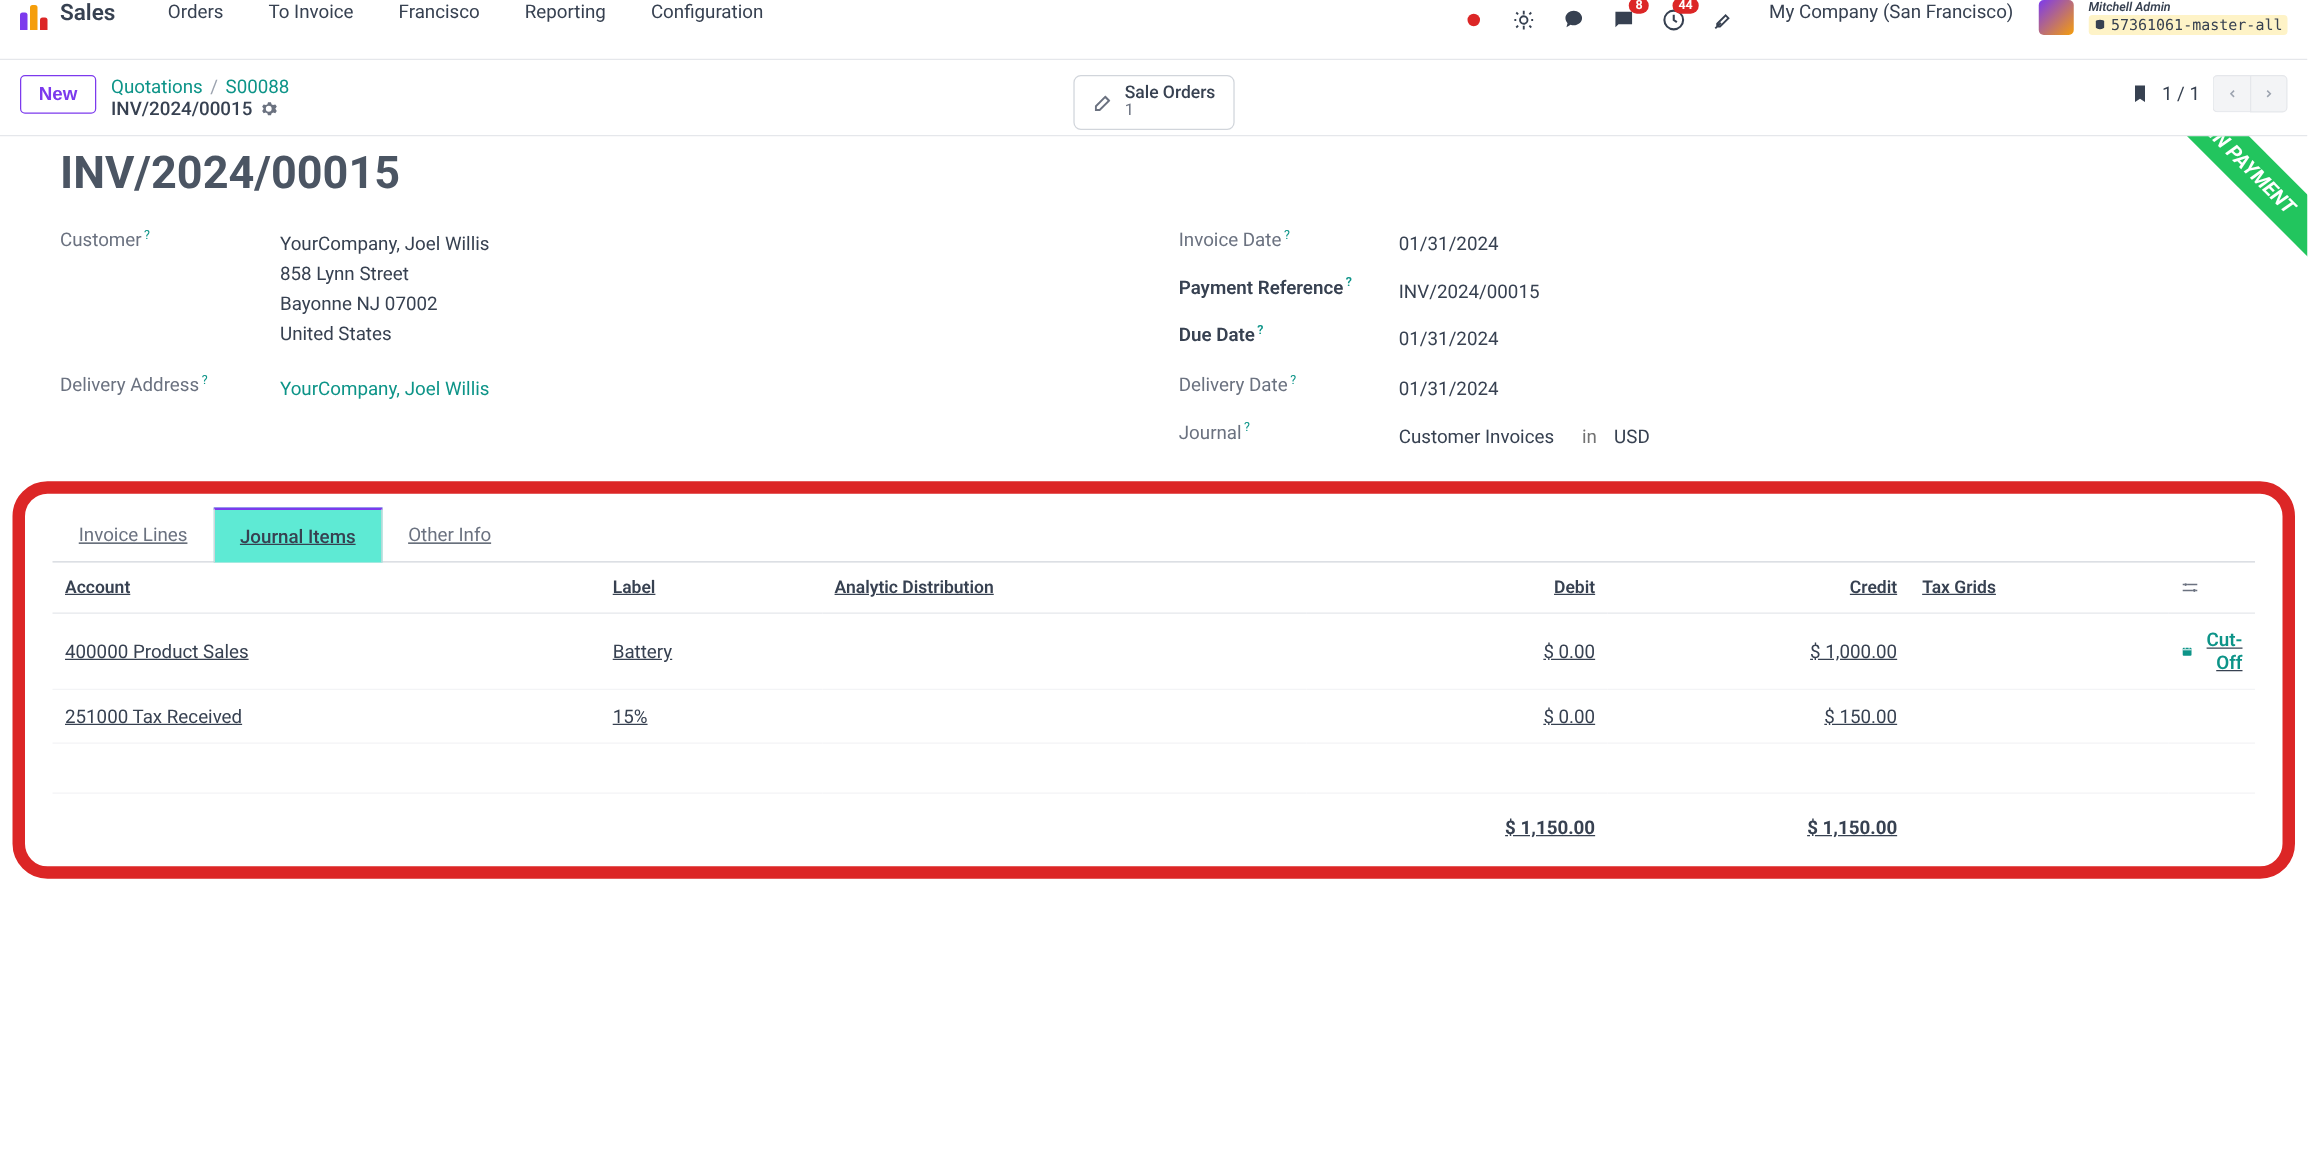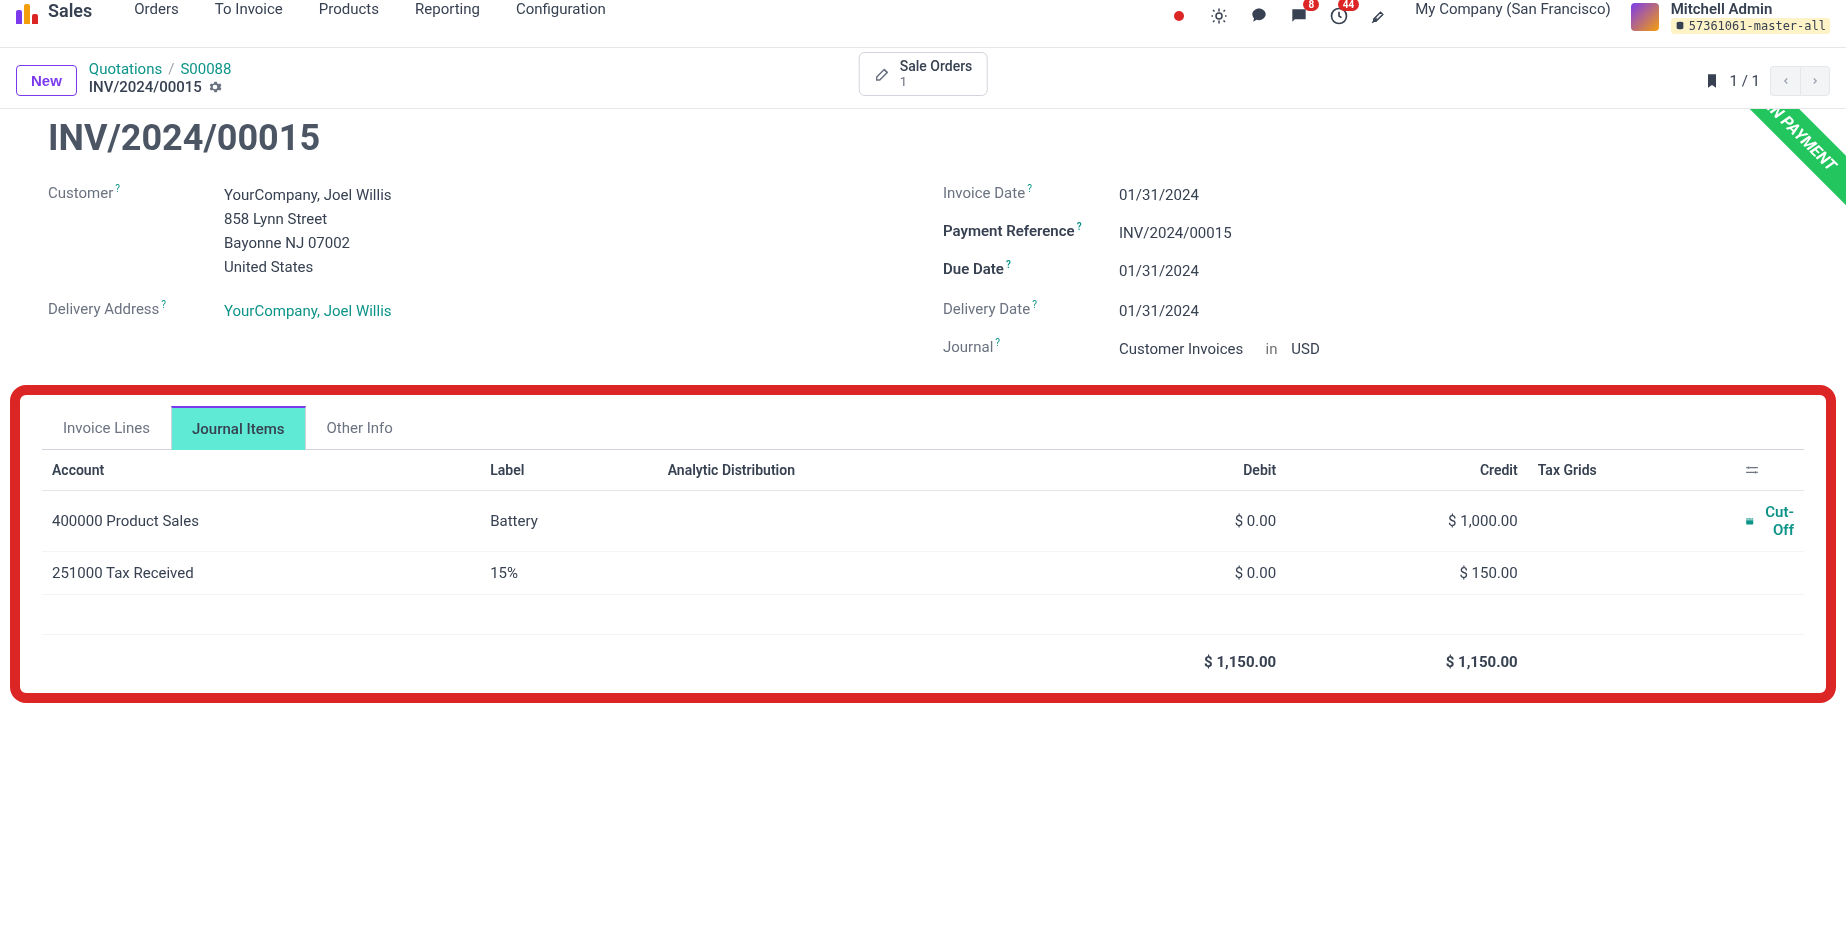--- a/index.html
+++ b/index.html
@@ -12,23 +12,23 @@
 .logo span:nth-child(3){ height: 10px; background: #dc2626; }
 .app-title { font-size: 18px; font-weight: 600; color: #374151; margin-right: 20px; }
 .nav-item { font-size: 15px; color: #374151; padding: 0 14px; cursor: pointer; }
 .topnav-spacer { flex: 1; }
 .icon-btn { position: relative; width: 32px; height: 32px; display:flex; align-items:center; justify-content:center; cursor:pointer; color:#374151;}
 .badge { position:absolute; top:-2px; right:-4px; background:#dc2626; color:#fff; border-radius:10px; font-size:10px; font-weight:700; padding:1px 5px; min-width:14px; text-align:center;}
 .red-dot{width:10px;height:10px;background:#dc2626;border-radius:50%;}
 .company { font-size:15px; color:#374151; margin: 0 12px; }
 .avatar { width:28px; height:28px; border-radius:4px; background: linear-gradient(135deg,#7c3aed,#f59e0b); margin-right:8px;}
 .user-block{display:flex;align-items:center;gap:4px;}
-.user-name{font-size:15px;font-weight:600;}
+.user-name{font-size:10px;font-weight:600;font-style:italic;}
 .db-tag{font-family:monospace;font-size:12px;background:#fef3c7;padding:1px 4px;border-radius:3px;display:flex;align-items:center;gap:4px;}
-.subbar{display:flex;align-items:flex-end;padding:12px 16px;border-bottom:1px solid #e5e7eb;gap:12px;}
+.subbar{display:flex;align-items:flex-start;padding:12px 16px;border-bottom:1px solid #e5e7eb;gap:12px;}
 .new-btn{border:1px solid #7c3aed;color:#7c3aed;background:#fff;padding:6px 14px;border-radius:4px;font-weight:600;font-size:15px;cursor:pointer;}
 .breadcrumb{display:flex;flex-direction:column;}
 .bc-row{display:flex;align-items:center;gap:6px;font-size:15px;}
 .bc-link{color:#0d9488;cursor:pointer;}
 .bc-sep{color:#9ca3af;}
 .bc-current{color:#374151;font-weight:500;}
 .sale-orders-btn{display:flex;align-items:center;gap:8px;border:1px solid #d1d5db;border-radius:6px;padding:6px 14px;cursor:pointer;margin-left:auto;margin-right:auto;position:absolute;left:50%;transform:translateX(-50%);}
 .sale-orders-btn .txt{display:flex;flex-direction:column;line-height:1.1;}
 .sale-orders-btn .txt span:first-child{font-weight:500;font-size:14px;}
 .sale-orders-btn .txt span:last-child{font-size:13px;color:#6b7280;}
@@ -42,21 +42,21 @@
 .ribbon{position:absolute;top:10px;right:-46px;width:180px;background:#22c55e;color:#fff;font-weight:700;font-style:italic;text-align:center;transform:rotate(45deg);padding:8px 0;font-size:16px;}
 .inv-title{font-size:36px;font-weight:700;color:#4b5563;margin:8px 0 24px;}
 .details-grid{display:grid;grid-template-columns:1fr 1fr;gap:16px 40px;margin-bottom:24px;}
 .field{display:flex;align-items:flex-start;gap:16px;}
 .field-label{width:160px;font-size:15px;color:#6b7280;position:relative;}
 .field-label.bold{font-weight:600;color:#374151;}
 .help-q{color:#0d9488;font-size:10px;vertical-align:super;margin-left:2px;}
 .field-value{font-size:15px;color:#374151;line-height:1.6;}
 .field-value.link{color:#0d9488;cursor:pointer;}
 .currency-in{color:#737373;margin-right:10px;}
-.red-border{border:10px solid #dc2626;border-radius:16px;padding:10px 22px 10px;margin:0 -38px;}
+.red-border{border:10px solid #dc2626;border-radius:28px;padding:10px 22px 10px;margin:0 -38px;text-decoration:underline;}
 .tabs{display:flex;border-bottom:1px solid #d1d5db;}
 .tab{padding:12px 20px;cursor:pointer;font-size:15px;color:#6b7280;border:1px solid transparent;border-bottom:none;position:relative;top:1px;}
 .tab.active{color:#374151;font-weight:500;border-color:#d1d5db;border-top:2px solid #7c3aed;background:#5eead4;}
 table{width:100%;border-collapse:collapse;}
 th{text-align:left;padding:12px 10px;font-size:14px;font-weight:600;color:#374151;border-bottom:1px solid #e5e7eb;}
 th.right{text-align:right;}
 td{padding:12px 10px;font-size:15px;border-bottom:1px solid #f3f4f6;}
 td.right{text-align:right;}
 .cutoff{color:#0d9488;font-weight:600;cursor:pointer;display:flex;align-items:center;gap:6px;justify-content:center;}
 tfoot td{font-weight:700;border-top:1px solid #d1d5db;border-bottom:none;padding-top:18px;}
@@ -70,21 +70,21 @@
 
 <div class="topnav">
   <div class="logo">
       <span></span>
       <span></span>
       <span></span>
     </div>
   <div class="app-title">Sales</div>
   <div class="nav-item">Orders</div>
   <div class="nav-item">To Invoice</div>
-  <div class="nav-item">Products</div>
+  <div class="nav-item">Francisco</div>
   <div class="nav-item">Reporting</div>
   <div class="nav-item">Configuration</div>
   <div class="topnav-spacer"></div>
   <div class="icon-btn">
       <div class="red-dot"></div>
     </div>
   <div class="icon-btn">
       <svg width="18" height="18" viewBox="0 0 24 24" fill="none" stroke="currentColor" stroke-width="2">
         <circle cx="12" cy="12" r="4"></circle>
         <path d="M12 2v4M12 18v4M4 12H2M22 12h-2M6 6l-2-2M20 20l-2-2M6 18l-2 2M20 4l-2 2"></path>

